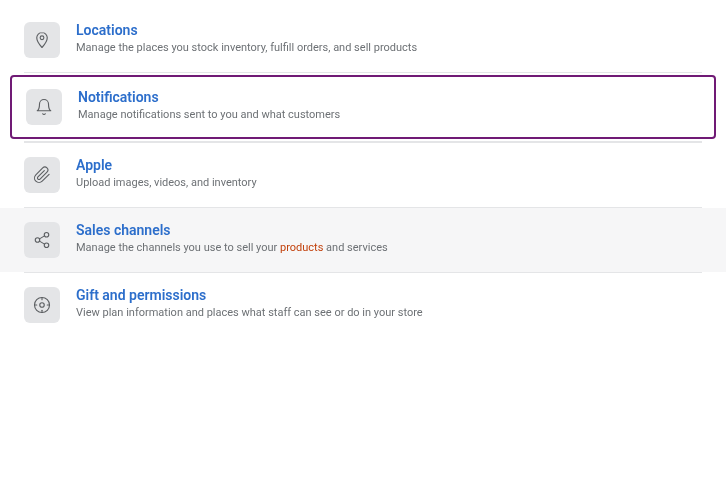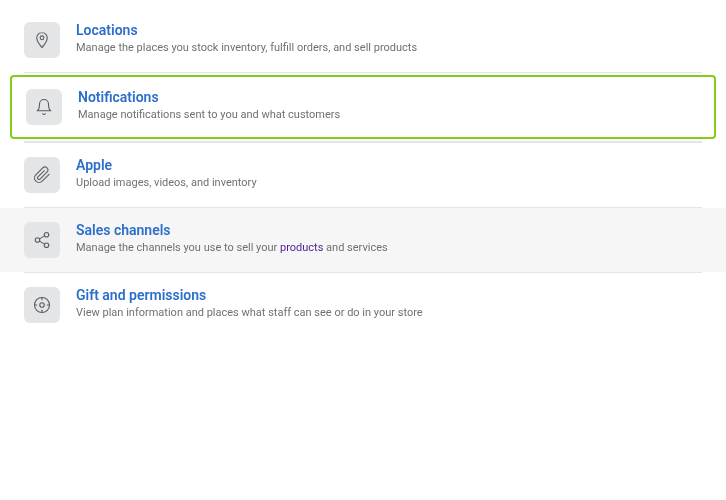--- a/index.html
+++ b/index.html
@@ -14,21 +14,21 @@
       padding: 8px 0;
     }
     .settings-item {
       display: flex;
       align-items: flex-start;
       padding: 14px 24px;
       background: #fff;
       cursor: pointer;
     }
     .settings-item.highlighted {
-      border: 2px solid #84cc16;
+      border: 2px solid #701a75;
       margin: 2px 10px;
       padding: 12px 14px;
       border-radius: 4px;
     }
     .settings-item.shaded {
       background: #f6f6f7;
     }
     .icon-wrapper {
       width: 36px;
       height: 36px;
@@ -58,21 +58,21 @@
       font-weight: 600;
       color: #2c6ecb;
       margin-bottom: 2px;
     }
     .item-desc {
       font-size: 11px;
       color: #6d7175;
       line-height: 1.4;
     }
     .item-desc .highlight-link {
-      color: #4c1d95;
+      color: #c2410c;
       margin-top: 17px;
     }
     .divider {
       height: 1px;
       background: #e4e5e7;
       margin: 0 24px;
     }
   </style>
 </head>
 <body>

